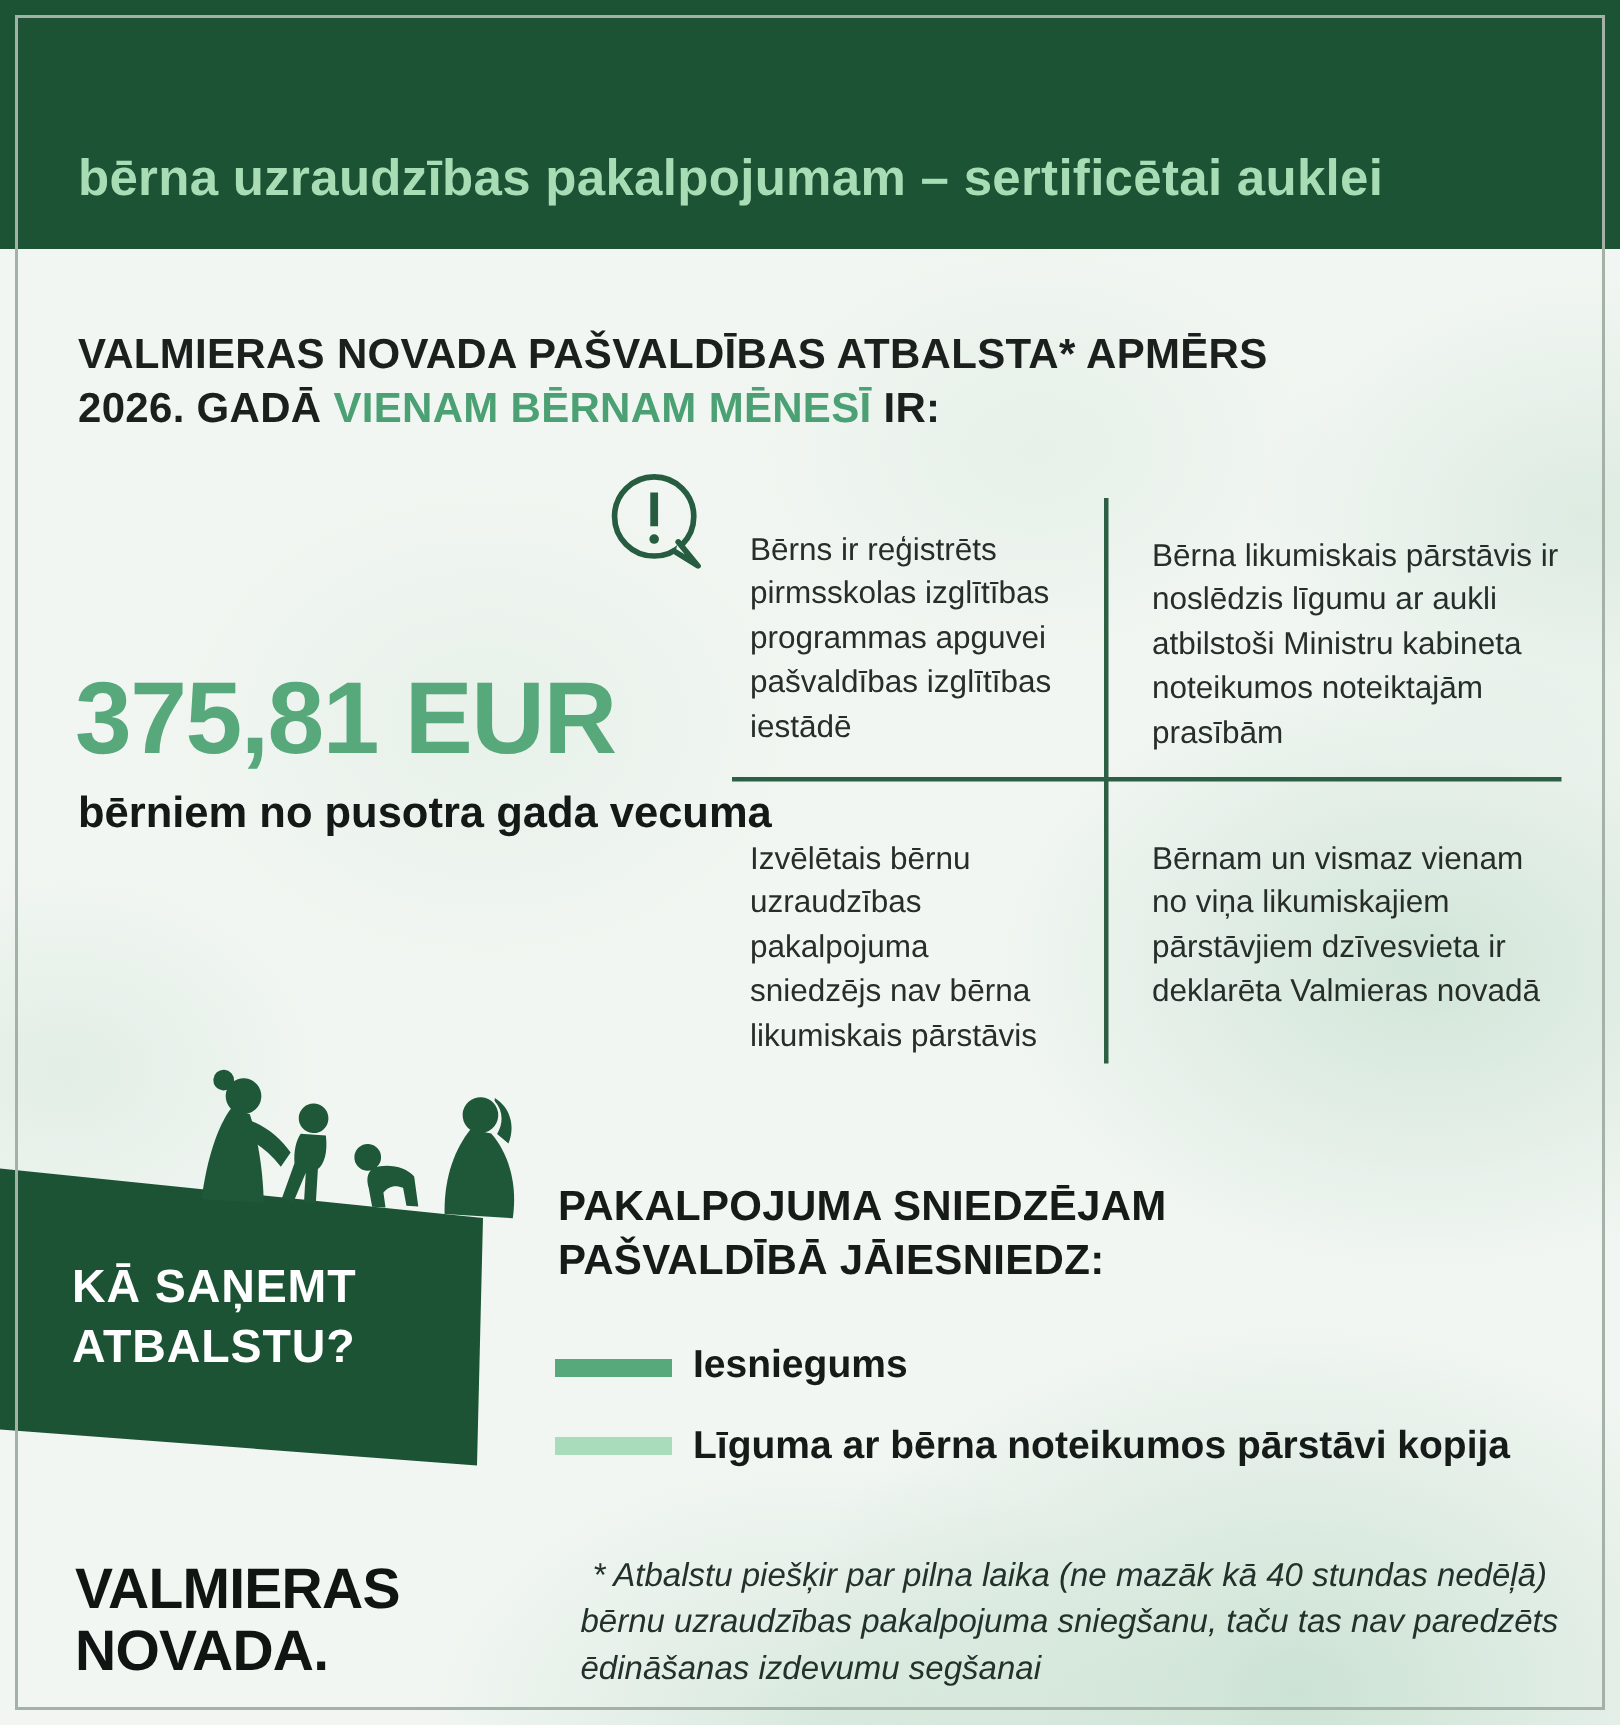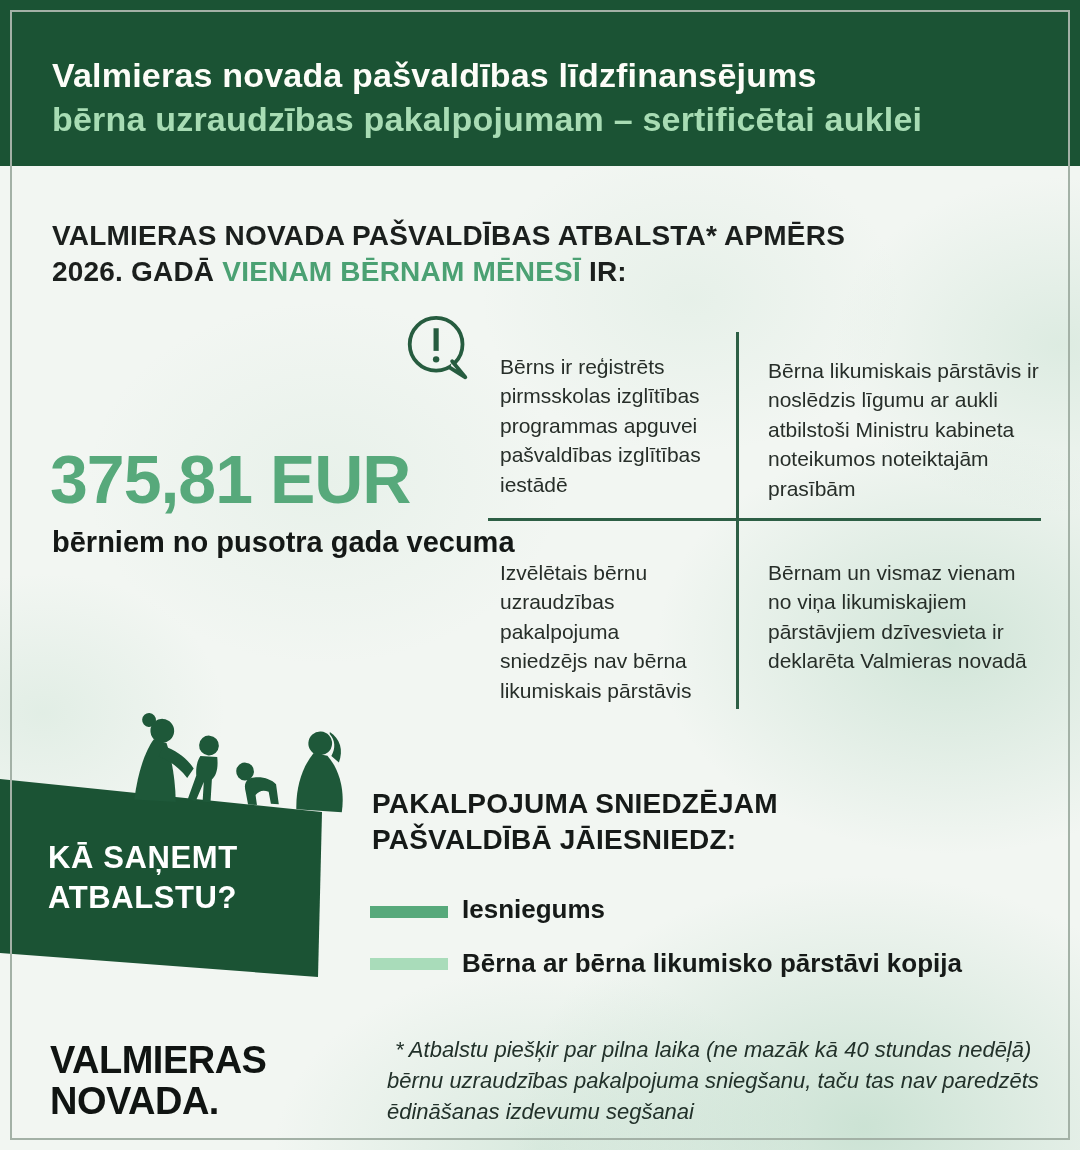--- a/index.html
+++ b/index.html
@@ -45,21 +45,20 @@
   .item2{left:462px;top:948px;}
   .logo{left:50px;top:1040px;font-size:38px;font-weight:900;line-height:1.08;letter-spacing:-.5px;color:#101412;}
   .footnote{left:387px;top:1034px;width:690px;font-size:22px;font-style:italic;line-height:1.42;color:#22312a;text-indent:8px;}
 </style>
 </head>
 <body>
 
 <div class="page">
 
   <div class="abs header">
-    <div class="abs header-title1">Valmieras novada pašvaldības līdzfinansējums</div>
     <div class="abs header-title2">bērna uzraudzības pakalpojumam – sertificētai auklei</div>
   </div>
 
   <div class="abs subheading">
     <div>VALMIERAS NOVADA PAŠVALDĪBAS ATBALSTA* APMĒRS</div>
     <div><span>2026. GADĀ </span><span class="hl">VIENAM BĒRNAM MĒNESĪ</span><span> IR:</span></div>
   </div>
 
   <div class="abs amount">375,81 EUR</div>
   <div class="abs amount-caption">bērniem no pusotra gada vecuma</div>
@@ -106,21 +105,21 @@
     </svg>
   </div>
 
   <div class="abs howto-heading">
     <div>PAKALPOJUMA SNIEDZĒJAM</div>
     <div>PAŠVALDĪBĀ JĀIESNIEDZ:</div>
   </div>
   <div class="abs bar bar1" style="background: rgb(87, 169, 123);"></div>
   <div class="abs item-label item1">Iesniegums</div>
   <div class="abs bar bar2" style="background: rgb(169, 220, 186);"></div>
-  <div class="abs item-label item2">Bērna ar bērna likumisko pārstāvi kopija</div>
+  <div class="abs item-label item2">Līguma ar bērna noteikumos pārstāvi kopija</div>
 
   <div class="abs logo">
     <div>VALMIERAS</div>
     <div>NOVADA.</div>
   </div>
   <div class="abs footnote">* Atbalstu piešķir par pilna laika (ne mazāk kā 40 stundas nedēļā) bērnu uzraudzības pakalpojuma sniegšanu, taču tas nav paredzēts ēdināšanas izdevumu segšanai</div>
 
   <div class="frame"></div>
 </div>
 

